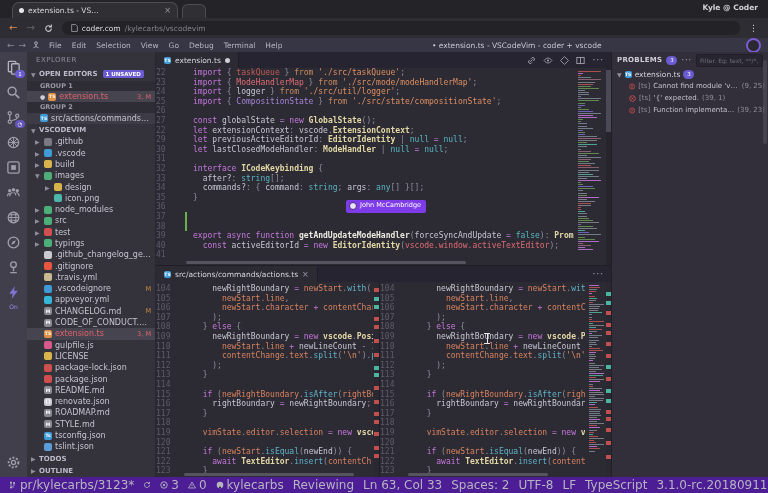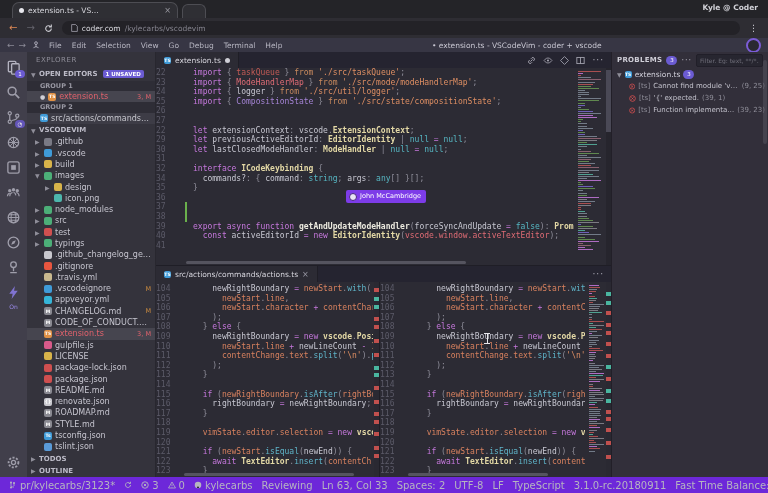--- a/index.html
+++ b/index.html
@@ -116,22 +116,22 @@
             color:#b0afba;font-size:6px;padding:0 3px;font-family:inherit;min-width:0}
   .pbfilter::placeholder{color:#6f6e79}
   .pbfile{height:12px;display:flex;align-items:center;gap:3px;padding-left:5px;color:#cfced8;font-size:7.5px}
   .pbfile .arr{font-size:6px;color:#8f8e99}
   .pbrow{height:12px;display:flex;align-items:center;gap:3px;padding:0 3px 0 17px;color:#b9b8c2}
   .pbrow .src{color:#8f8e99;flex:none}
   .pbrow .msg{overflow:hidden;text-overflow:ellipsis;white-space:nowrap;color:#c3c2cc}
   .pbrow .loc{color:#8f8e99;flex:none}
   .pbscroll{position:absolute;right:1px;top:8px;width:4px;height:84px;background:#55545f;opacity:.55;border-radius:2px}
 
-  .statusbar{height:16px;background:#6d28d9;display:flex;align-items:center;gap:9px;padding:0 9px;
-             font-size:10px;color:#b6b5c0;white-space:nowrap;overflow:hidden}
+  .statusbar{height:16px;background:#4c1d95;display:flex;align-items:center;gap:9px;padding:0 9px;
+             font-size:12px;color:#b6b5c0;white-space:nowrap;overflow:hidden}
   .sbitem{display:flex;align-items:center;gap:3px;flex:none}
 </style>
 </head>
 <body>
 
 <div id="app">
 
   <div class="tabstrip">
     <div class="btab">
       <span class="dot"></span>
@@ -452,26 +452,27 @@
               </svg>
             <span class="more">···</span>
           </div>
         </div>
         <div class="codeview" id="codetop">
             <div class="line"><span class="ln">22</span><span class="code"><span class="tk-k">import </span><span class="tk-g">{ </span><span class="tk-e">taskQueue</span><span class="tk-g"> } </span><span class="tk-f">from </span><span class="tk-s">'./src/taskQueue'</span><span class="tk-g">;</span></span></div>
             <div class="line"><span class="ln">23</span><span class="code"><span class="tk-k">import </span><span class="tk-g">{ </span><span class="tk-r">ModeHandlerMap</span><span class="tk-g"> } </span><span class="tk-f">from </span><span class="tk-s">'./src/mode/modeHandlerMap'</span><span class="tk-g">;</span></span></div>
             <div class="line"><span class="ln">24</span><span class="code"><span class="tk-k">import </span><span class="tk-g">{ </span><span class="tk-p">logger</span><span class="tk-g"> } </span><span class="tk-f">from </span><span class="tk-s">'./src/util/logger'</span><span class="tk-g">;</span></span></div>
             <div class="line"><span class="ln">25</span><span class="code"><span class="tk-k">import </span><span class="tk-g">{ </span><span class="tk-u">CompositionState</span><span class="tk-g"> } </span><span class="tk-f">from </span><span class="tk-s">'./src/state/compositionState'</span><span class="tk-g">;</span></span></div>
             <div class="line"><span class="ln">26</span><span class="code"></span></div>
-            <div class="line"><span class="ln">27</span></div>
+            <div class="line"><span class="ln">27</span><span class="code"><span class="tk-k">const </span><span class="tk-p">globalState </span><span class="tk-k">= new </span><span class="tk-t">GlobalState</span><span class="tk-g">();</span></span></div>
             <div class="line"><span class="ln">22</span><span class="code"><span class="tk-k">let </span><span class="tk-p">extensionContext</span><span class="tk-g">: </span><span class="tk-p">vscode</span><span class="tk-g">.</span><span class="tk-t">ExtensionContext</span><span class="tk-g">;</span></span></div>
             <div class="line"><span class="ln">29</span><span class="code"><span class="tk-k">let </span><span class="tk-p">previousActiveEditorId</span><span class="tk-g">: </span><span class="tk-t">EditorIdentity</span><span class="tk-g"> | </span><span class="tk-b">null</span><span class="tk-k"> = </span><span class="tk-b">null</span><span class="tk-g">;</span></span></div>
             <div class="line"><span class="ln">30</span><span class="code"><span class="tk-k">let </span><span class="tk-p">lastClosedModeHandler</span><span class="tk-g">: </span><span class="tk-t">ModeHandler</span><span class="tk-g"> | </span><span class="tk-b">null</span><span class="tk-k"> = </span><span class="tk-b">null</span><span class="tk-g">;</span></span></div>
             <div class="line"><span class="ln">31</span><span class="code"></span></div>
             <div class="line"><span class="ln">32</span><span class="code"><span class="tk-k">interface </span><span class="tk-t">ICodeKeybinding</span><span class="tk-g"> {</span></span></div>
+            <div class="line"><span class="ln">33</span><span class="code"><span class="tk-p">  after?</span><span class="tk-g">: </span><span class="tk-b">string</span><span class="tk-g">[];</span></span></div>
             <div class="line"><span class="ln">34</span><span class="code"><span class="tk-p">  commands?</span><span class="tk-g">: { </span><span class="tk-p">command</span><span class="tk-g">: </span><span class="tk-b">string</span><span class="tk-g">; </span><span class="tk-p">args</span><span class="tk-g">: </span><span class="tk-b">any</span><span class="tk-g">[] }[];</span></span></div>
             <div class="line"><span class="ln">35</span><span class="code"><span class="tk-g">}</span></span></div>
             <div class="line"><span class="ln">36</span><span class="code"></span></div>
             <div class="line ga" style="position: relative;"><span class="ln">37</span><span class="collab">
                 <span class="cav"></span>
                 <span>John McCambridge</span>
               </span></div>
             <div class="line ga"><span class="ln">38</span><span class="code"></span></div>
             <div class="line"><span class="ln">39</span><span class="code"><span class="tk-k">export async function </span><span class="tk-fn">getAndUpdateModeHandler</span><span class="tk-g">(</span><span class="tk-p">forceSyncAndUpdate </span><span class="tk-k">= </span><span class="tk-b">false</span><span class="tk-g">): </span><span class="tk-t">Promise</span></span></div>
             <div class="line"><span class="ln">40</span><span class="code"><span class="tk-p">  </span><span class="tk-k">const </span><span class="tk-p">activeEditorId </span><span class="tk-k">= new </span><span class="tk-t">EditorIdentity</span><span class="tk-g">(</span><span class="tk-r">vscode.window.activeTextEditor</span><span class="tk-g">);</span></span></div>

